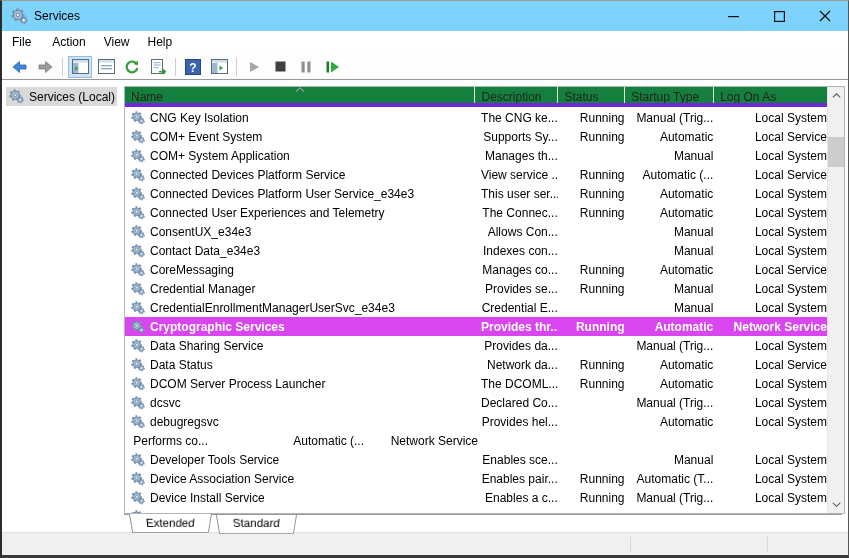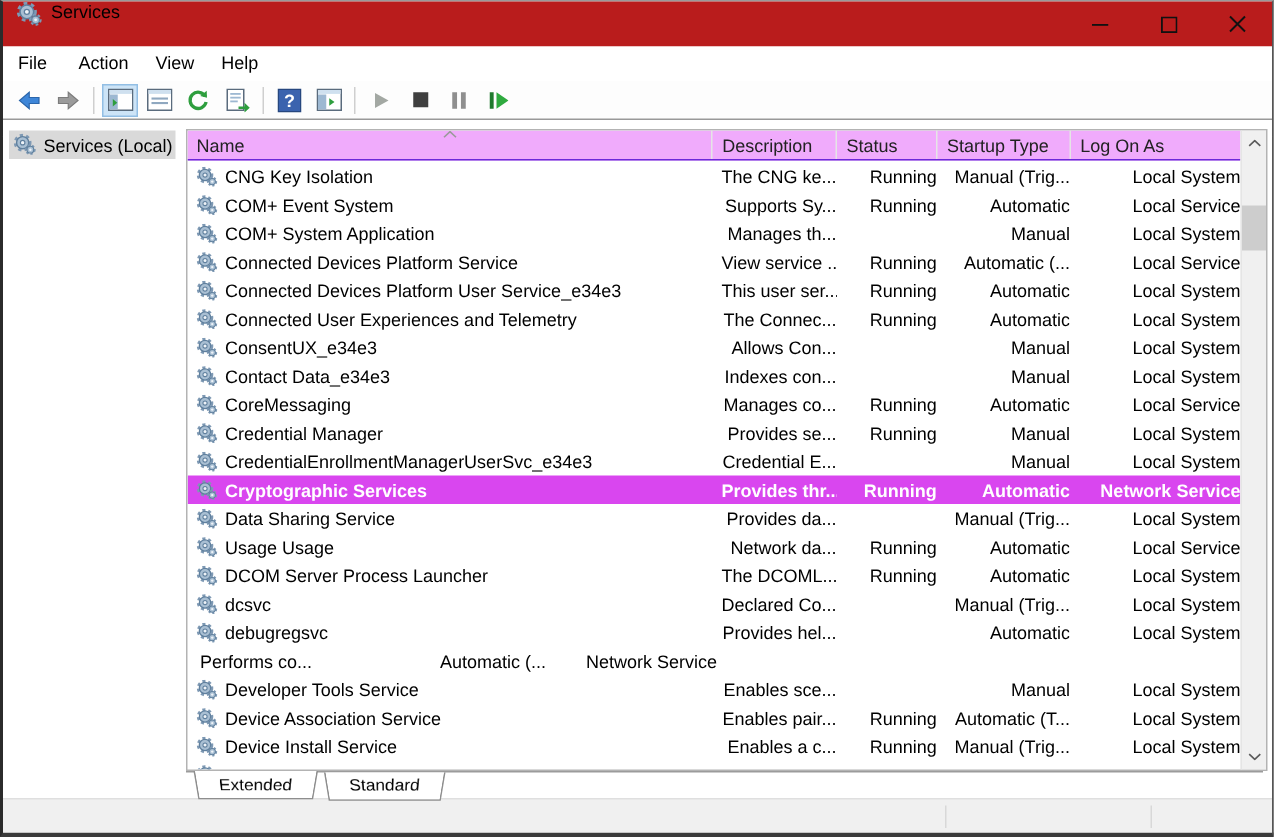--- a/index.html
+++ b/index.html
@@ -3,22 +3,22 @@
 <meta charset="utf-8">
 <style>
   * { margin:0; padding:0; box-sizing:border-box; }
   html,body { width:849px; height:558px; overflow:hidden; background:#2b2b2b;
               font-family:"Liberation Sans", sans-serif; }
   .window { position:absolute; left:0; top:0; width:849px; height:558px;
             background:#fff; border-left:2px solid #2b2b2b; border-right:1px solid #555;
             border-bottom:3px solid #3a3a3a; border-top:1px solid #9a9a9a; }
 
   
-  .titlebar { position:absolute; left:0; top:0; right:0; height:30px; background:#b91c1c;
-              display:flex; align-items:flex-start; }
+  .titlebar { position:absolute; left:0; top:0; right:0; height:30px; background:#7dd3fc;
+              display:flex; align-items:center; }
   .titlebar .app-icon { margin:0 6px 0 9px; width:17px; height:17px; }
   .titlebar .title { font-size:12px; color:#000; }
   .win-controls { position:absolute; right:0; top:0; height:30px; display:flex; }
   .win-btn { width:46px; height:30px; display:flex; align-items:center; justify-content:center; }
 
   
   .menubar { position:absolute; left:0; top:30px; right:0; height:23px; background:#fff;
              display:flex; align-items:center; padding-left:10px; }
   .menu-item { font-size:12px; color:#000; padding:3px 9px 4px 9px; }
   .menu-item:first-child { padding-left:0; padding-right:12px; }
@@ -33,22 +33,22 @@
 
   
   .main { position:absolute; left:0; top:80px; right:0; bottom:23px; background:#fff;border-radius:10px; }
   .tree-pane { position:absolute; left:2px; top:4px; width:114px; bottom:2px; background:#fff; }
   .tree-item { display:flex; align-items:center; height:19px; margin:2px 1px 0 2px;
                background:#d9d9d9; padding-left:3px; }
   .tree-item .lbl { font-size:12px; color:#000; margin-left:5px; white-space:nowrap; }
 
   .list-pane { position:absolute; left:122px; top:5px; width:721px; height:428px;
                border:1px solid #b3b3b3; background:#fff; overflow:hidden; }
-  .hdr { position:absolute; left:0; top:0; right:17px; height:20px; background:#f0abfc;
-         display:flex; border-bottom:1px solid #6d28d9; }
+  .hdr { position:absolute; left:0; top:0; right:17px; height:20px; background:#15803d;
+         display:flex; border-bottom:4px solid #6d28d9; }
   .hcell { font-size:12px; color:#222; padding:3px 0 0 6px; border-right:1px solid #e5e5e5;
            position:relative; white-space:nowrap; overflow:hidden; }
   .rows { position:absolute; left:0; top:21px; right:17px; bottom:0; overflow:hidden; }
   .row { display:flex; height:19px; align-items:center; color:#000;text-align:right; }
   .row.selected { background:#d946ef; color:#fff;font-weight:bold; }
   .cell { font-size:12px; white-space:nowrap; overflow:hidden; padding-left:6px; }
   .c-name { width:351px; display:flex; align-items:center; }
   .c-name .gear { flex:0 0 auto; margin-right:5px; }
   .c-desc { width:83px; } .c-status { width:67px; } .c-startup { width:89px; } .c-logon { width:114px; }
   .hc-name{ width:351px; } .hc-desc{ width:83px; } .hc-status{ width:67px; }
@@ -405,21 +405,21 @@
     <div class="cell c-status"></div>
     <div class="cell c-startup">Manual (Trig...</div>
     <div class="cell c-logon">Local System</div>
   </div>
 
   <div class="row">
     <div class="cell c-name">
       <svg class="gear" width="14" height="14" viewBox="0 0 16 16">
                 <use href="#gear"></use>
               </svg>
-      <span class="txt">Usage Usage</span>
+      <span class="txt">Data Status</span>
     </div>
     <div class="cell c-desc">Network da...</div>
     <div class="cell c-status">Running</div>
     <div class="cell c-startup">Automatic</div>
     <div class="cell c-logon">Local Service</div>
   </div>
 
   <div class="row">
     <div class="cell c-name">
       <svg class="gear" width="14" height="14" viewBox="0 0 16 16">

